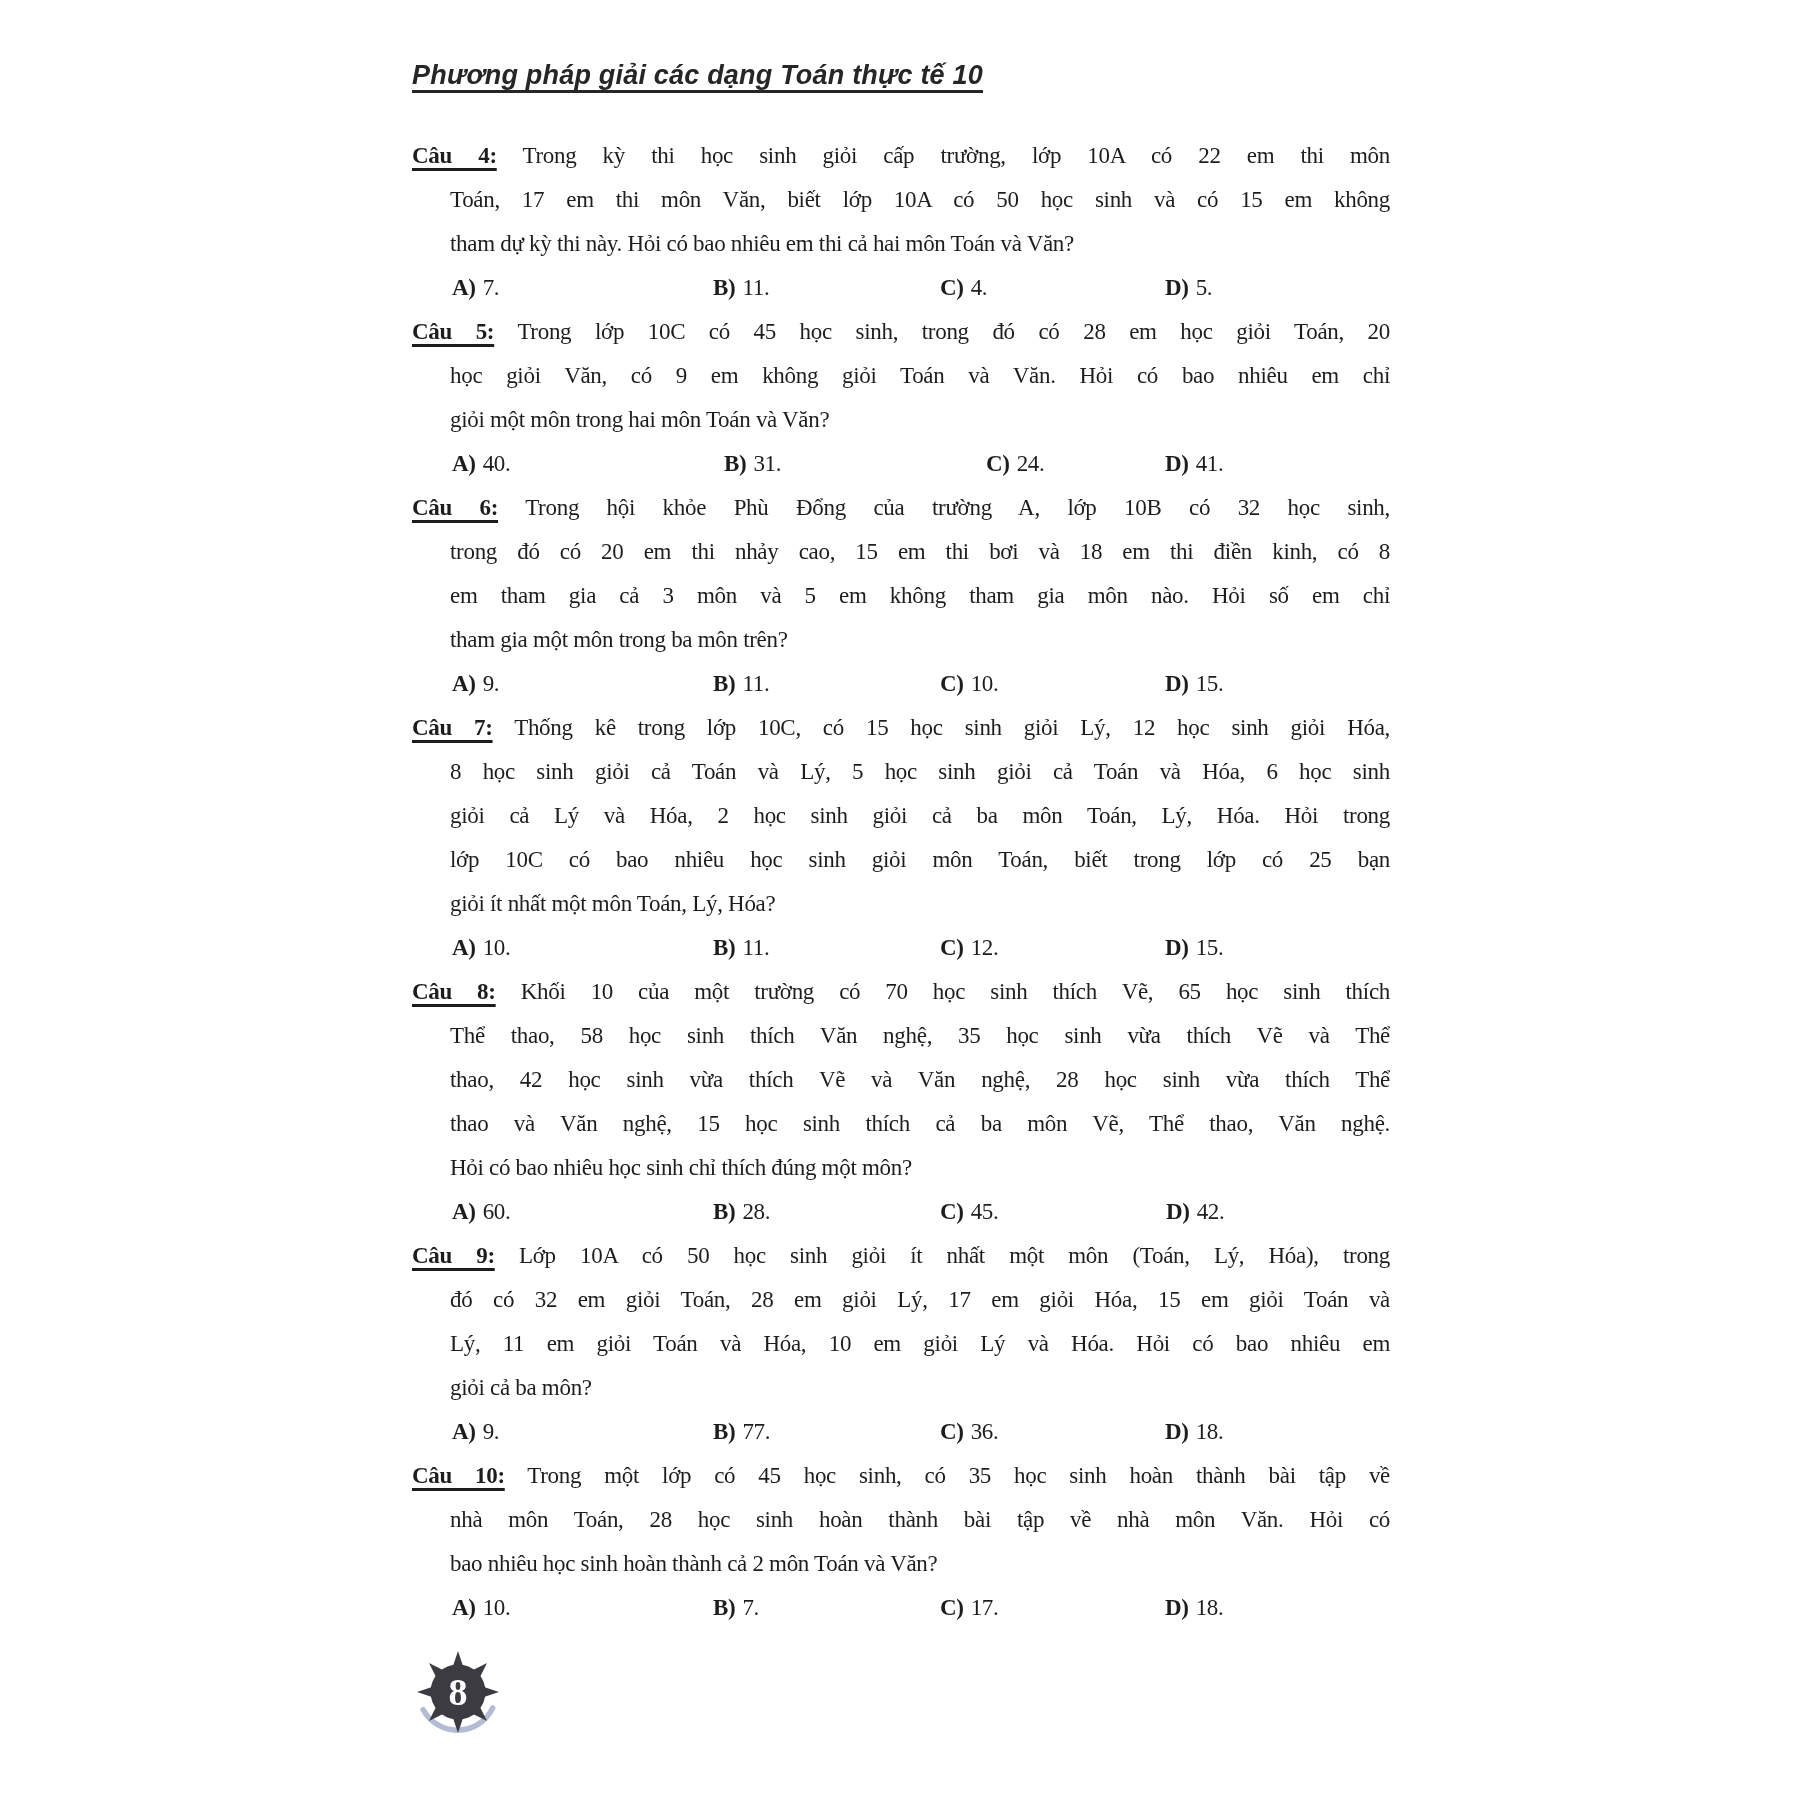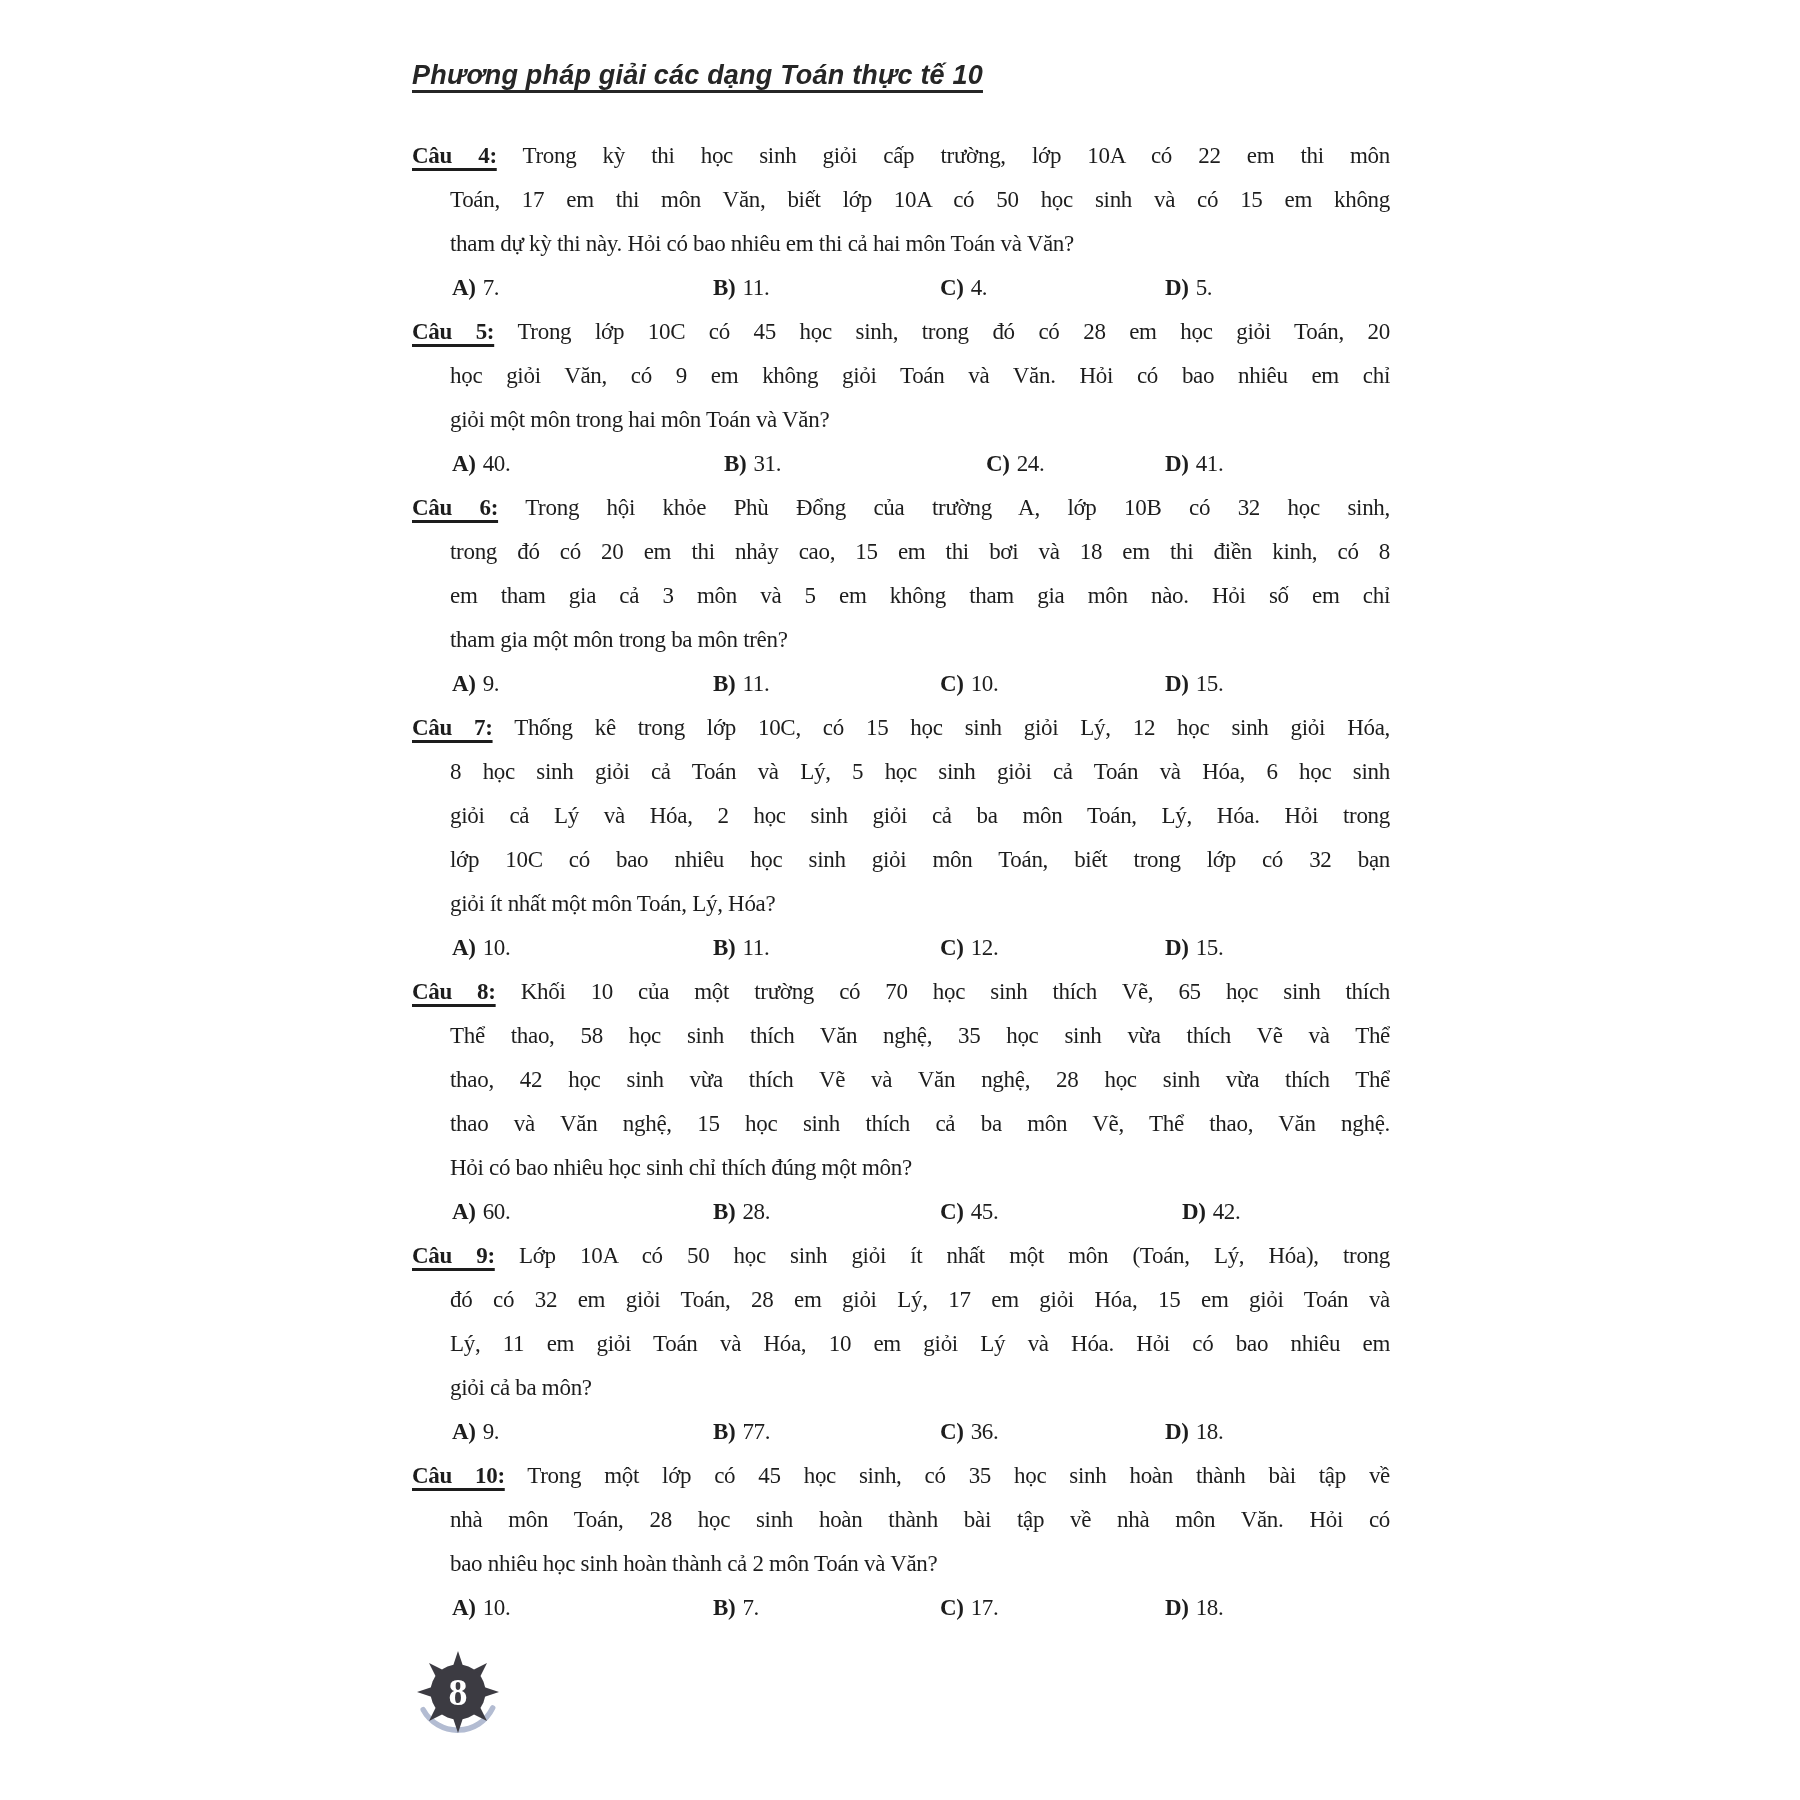--- a/index.html
+++ b/index.html
@@ -72,40 +72,40 @@
         <span class="ans" style="left: 40px;"><span class="akey">A)</span><span class="aval">9.</span></span>
         <span class="ans" style="left: 301px;"><span class="akey">B)</span><span class="aval">11.</span></span>
         <span class="ans" style="left: 528px;"><span class="akey">C)</span><span class="aval">10.</span></span>
         <span class="ans" style="left: 753px;"><span class="akey">D)</span><span class="aval">15.</span></span>
       </div>
     </div>
     <div>
       <div class="line just"><span class="qlabel">Câu 7:</span> Thống kê trong lớp 10C, có 15 học sinh giỏi Lý, 12 học sinh giỏi Hóa,</div>
       <div class="line just cont">8 học sinh giỏi cả Toán và Lý, 5 học sinh giỏi cả Toán và Hóa, 6 học sinh</div>
       <div class="line just cont">giỏi cả Lý và Hóa, 2 học sinh giỏi cả ba môn Toán, Lý, Hóa. Hỏi trong</div>
-      <div class="line just cont">lớp 10C có bao nhiêu học sinh giỏi môn Toán, biết trong lớp có 32 bạn</div>
+      <div class="line just cont">lớp 10C có bao nhiêu học sinh giỏi môn Toán, biết trong lớp có 25 bạn</div>
       <div class="line plain cont">giỏi ít nhất một môn Toán, Lý, Hóa?</div>
       <div class="answers">
         <span class="ans" style="left: 40px;"><span class="akey">A)</span><span class="aval">10.</span></span>
         <span class="ans" style="left: 301px;"><span class="akey">B)</span><span class="aval">11.</span></span>
         <span class="ans" style="left: 528px;"><span class="akey">C)</span><span class="aval">12.</span></span>
         <span class="ans" style="left: 753px;"><span class="akey">D)</span><span class="aval">15.</span></span>
       </div>
     </div>
     <div>
       <div class="line just"><span class="qlabel">Câu 8:</span> Khối 10 của một trường có 70 học sinh thích Vẽ, 65 học sinh thích</div>
       <div class="line just cont">Thể thao, 58 học sinh thích Văn nghệ, 35 học sinh vừa thích Vẽ và Thể</div>
       <div class="line just cont">thao, 42 học sinh vừa thích Vẽ và Văn nghệ, 28 học sinh vừa thích Thể</div>
       <div class="line just cont">thao và Văn nghệ, 15 học sinh thích cả ba môn Vẽ, Thể thao, Văn nghệ.</div>
       <div class="line plain cont">Hỏi có bao nhiêu học sinh chỉ thích đúng một môn?</div>
       <div class="answers">
         <span class="ans" style="left: 40px;"><span class="akey">A)</span><span class="aval">60.</span></span>
         <span class="ans" style="left: 301px;"><span class="akey">B)</span><span class="aval">28.</span></span>
         <span class="ans" style="left: 528px;"><span class="akey">C)</span><span class="aval">45.</span></span>
-        <span class="ans" style="left: 770px;"><span class="akey">D)</span><span class="aval">42.</span></span>
+        <span class="ans" style="left: 754px;"><span class="akey">D)</span><span class="aval">42.</span></span>
       </div>
     </div>
     <div>
       <div class="line just"><span class="qlabel">Câu 9:</span> Lớp 10A có 50 học sinh giỏi ít nhất một môn (Toán, Lý, Hóa), trong</div>
       <div class="line just cont">đó có 32 em giỏi Toán, 28 em giỏi Lý, 17 em giỏi Hóa, 15 em giỏi Toán và</div>
       <div class="line just cont">Lý, 11 em giỏi Toán và Hóa, 10 em giỏi Lý và Hóa. Hỏi có bao nhiêu em</div>
       <div class="line plain cont">giỏi cả ba môn?</div>
       <div class="answers">
         <span class="ans" style="left: 40px;"><span class="akey">A)</span><span class="aval">9.</span></span>
         <span class="ans" style="left: 301px;"><span class="akey">B)</span><span class="aval">77.</span></span>

